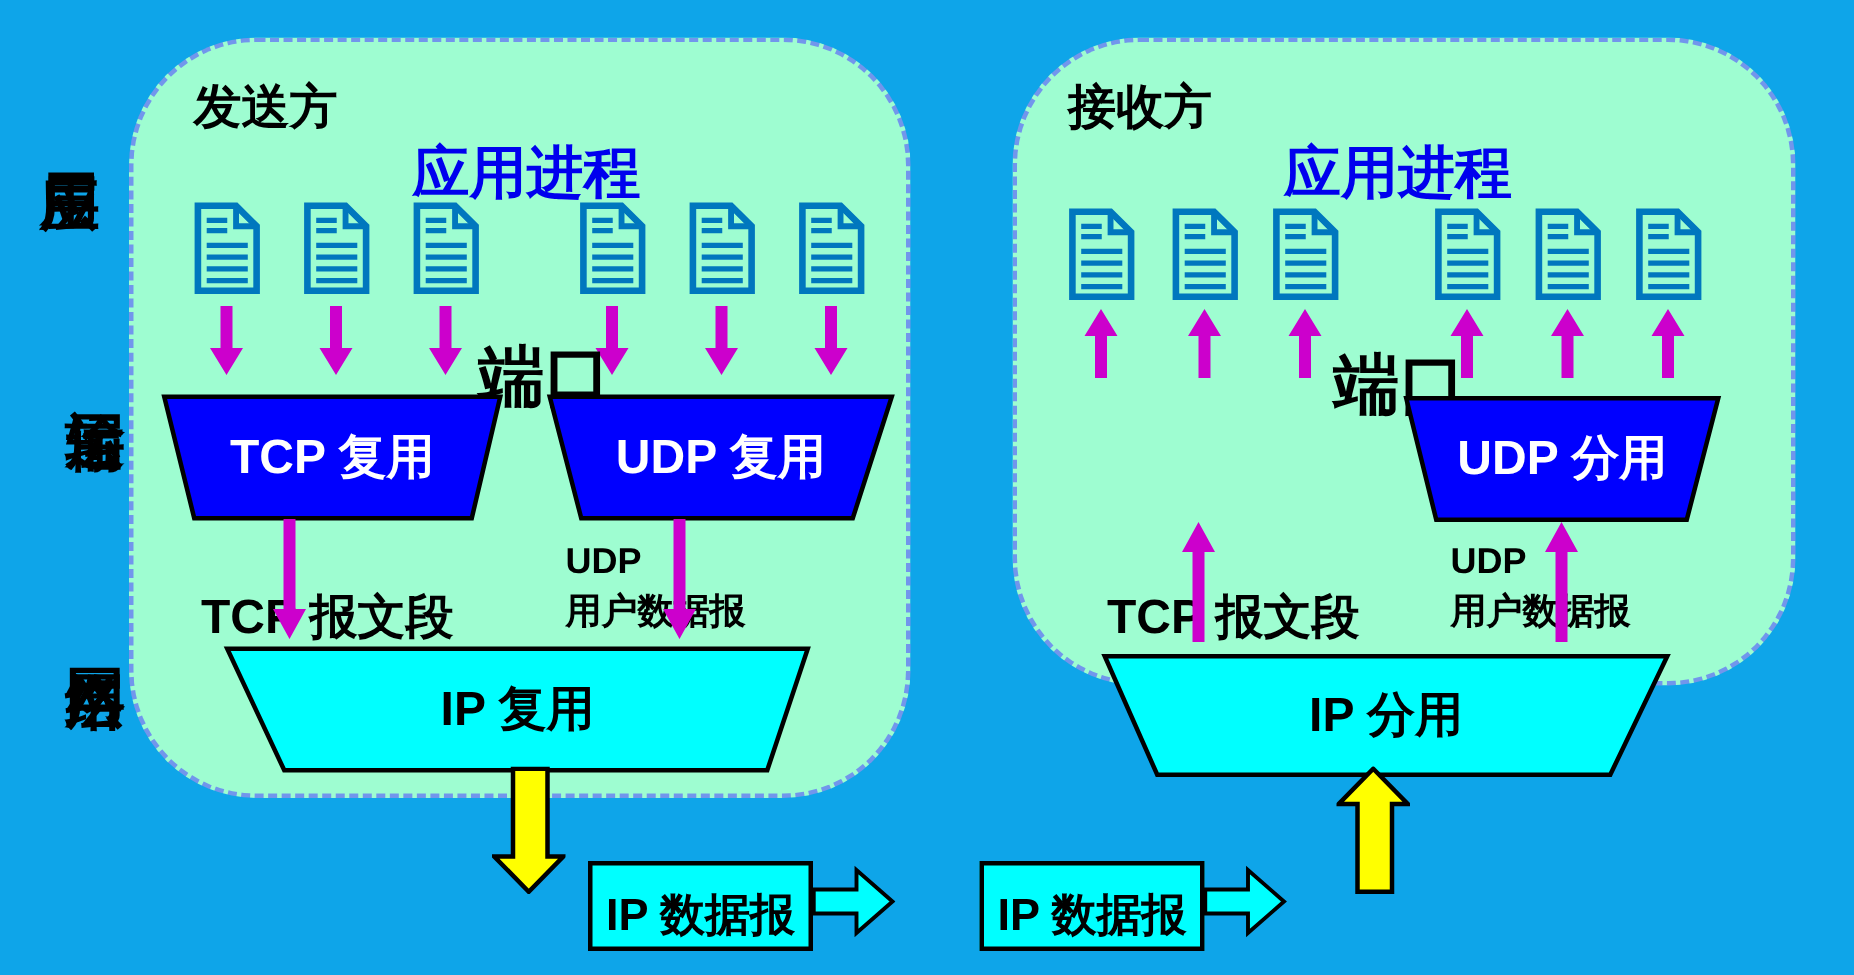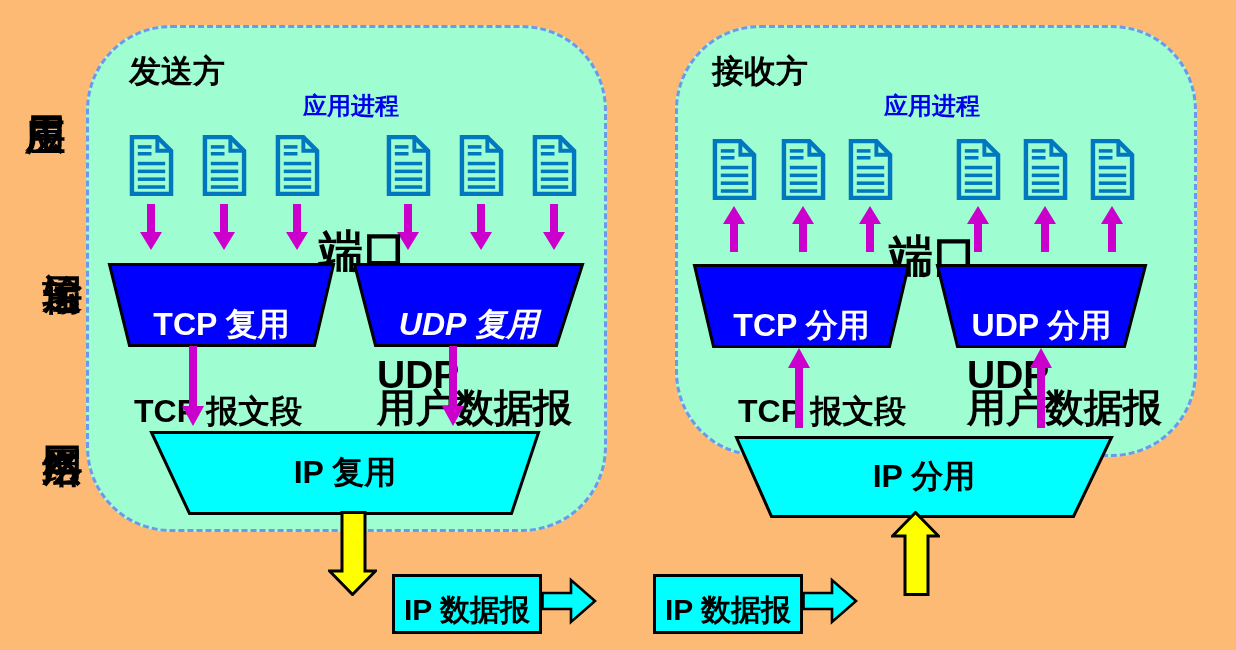--- a/index.html
+++ b/index.html
@@ -2,21 +2,21 @@
 <html><head>
 <meta charset="utf-8">
 <style>
   html,body{margin:0;padding:0;}
   body{
     font-family:"Liberation Sans","DejaVu Sans",sans-serif;
     background:#C8DFF4;
   }
   #canvas{
     position:relative;width:1236px;height:650px;overflow:hidden;
-    background:#fdba74;
+    background:#0ea5e9;
   }
   .abs{position:absolute;}
   .txt{font-weight:bold;white-space:nowrap;color:#000;}
   .panel{
     position:absolute;box-sizing:border-box;
     background:#9EFDD1;
     border:3px dashed #7296EC;
     border-radius:85px;
   }
   .vlabel{
@@ -25,33 +25,33 @@
     font-weight:bold;font-size:40px;color:#000;
     letter-spacing:2px;line-height:44px;
   }
   .trap{position:absolute;}
   .trap svg{position:absolute;left:0;top:0;overflow:visible;}
   .trap .t-label{
     position:absolute;left:0;top:0;width:100%;height:100%;
     display:flex;align-items:center;justify-content:center;
     font-weight:bold;
   }
-  .trap.blue .t-label{color:#fff;font-size:32px;margin-top:20px;}
+  .trap.blue .t-label{color:#fff;font-size:32px;}
   .trap.cyan .t-label{color:#000;font-size:32px;}
   .dgram-box{
     position:absolute;box-sizing:border-box;
     background:#00FFFF;border:3px solid #000;
     display:flex;align-items:flex-end;justify-content:center;
     font-weight:bold;font-size:30px;color:#000;
   }
   .title{font-size:32px;}
-  .process{font-size:24px;color:#0000EE;margin-left:28px;}
+  .process{font-size:38px;color:#0000EE;}
   .port{font-size:44px;}
   .seg{font-size:32px;}
-  .udp2{font-size:39px;line-height:33px;}
+  .udp2{font-size:24px;line-height:33px;}
   .arrow-layer{z-index:5;}
 </style>
 </head>
 <body>
 
 <svg width="0" height="0" style="position:absolute">
   <defs>
     <symbol id="sym-doc" viewBox="0 0 46 64">
       <path d="M3,3 H29 L43,17 V61 H3 Z" fill="none" stroke="#0077BE" stroke-width="4.5" stroke-linejoin="miter"></path>
       <path d="M29,3 V17 H43" fill="none" stroke="#0077BE" stroke-width="4"></path>
@@ -139,21 +139,21 @@
 
     <div class="abs txt port" style="left:230px;top:194px;">端口</div>
 
     <div class="trap blue" style="left:19px;top:235px;width:227px;height:84px;">
       <svg width="227" height="84">
           <polygon points="1.5,1.5 225.5,1.5 206.5,82.5 21.5,82.5" fill="#0000FF" stroke="#000" stroke-width="3"></polygon>
         </svg>
       <div class="t-label">TCP 复用</div>
     </div>
 
-    <div class="trap blue" style="left:264px;top:235px;width:231px;height:84px;font-style:italic;">
+    <div class="trap blue" style="left:276px;top:235px;width:231px;height:84px;">
       <svg width="231" height="84">
           <polygon points="1.5,1.5 229.5,1.5 203.5,82.5 22.5,82.5" fill="#0000FF" stroke="#000" stroke-width="3"></polygon>
         </svg>
       <div class="t-label">UDP 复用</div>
     </div>
 
     <svg class="abs arrow-layer" style="left:92px;top:318px;" width="24" height="80">
         <use href="#sym-arr-down-l"></use>
       </svg>
     <svg class="abs arrow-layer" style="left:352px;top:318px;" width="24" height="80">
@@ -212,26 +212,20 @@
       </svg>
     <svg class="abs" style="left:355px;top:178px;" width="24" height="46">
         <use href="#sym-arr-up-s"></use>
       </svg>
     <svg class="abs" style="left:422px;top:178px;" width="24" height="46">
         <use href="#sym-arr-up-s"></use>
       </svg>
 
     <div class="abs txt port" style="left:211px;top:199px;">端口</div>
 
-    <div class="trap blue" style="left:15px;top:236px;width:217px;height:84px;">
-      <svg width="217" height="84">
-          <polygon points="1.5,1.5 215.5,1.5 196.5,82.5 20.5,82.5" fill="#0000FF" stroke="#000" stroke-width="3"></polygon>
-        </svg>
-      <div class="t-label">TCP 分用</div>
-    </div>
 
     <div class="trap blue" style="left:258px;top:236px;width:211px;height:84px;">
       <svg width="211" height="84">
           <polygon points="1.5,1.5 209.5,1.5 188.5,82.5 21.5,82.5" fill="#0000FF" stroke="#000" stroke-width="3"></polygon>
         </svg>
       <div class="t-label">UDP 分用</div>
     </div>
 
     <svg class="abs arrow-layer" style="left:109px;top:320px;" width="24" height="80">
         <use href="#sym-arr-up-l"></use>

